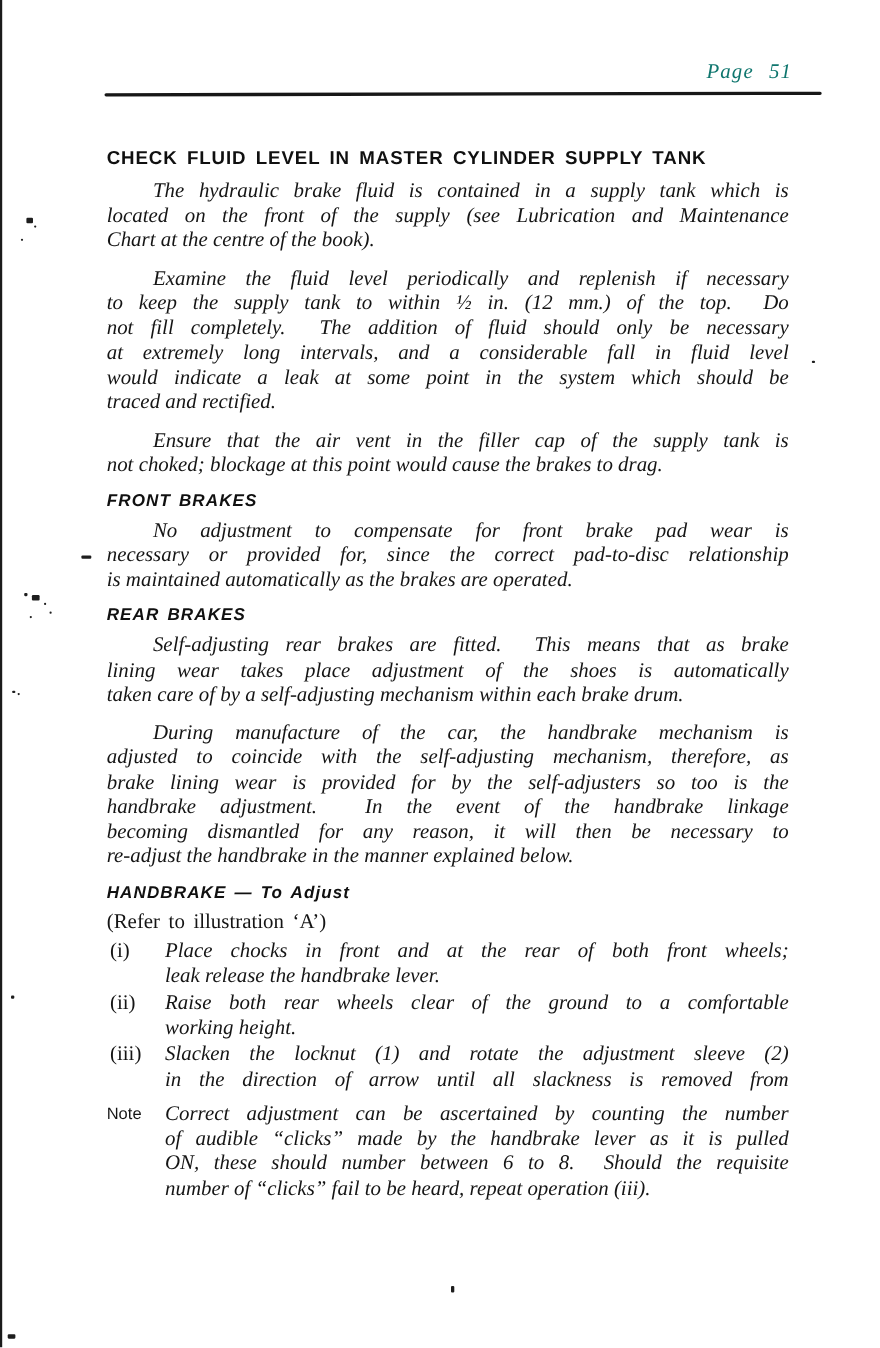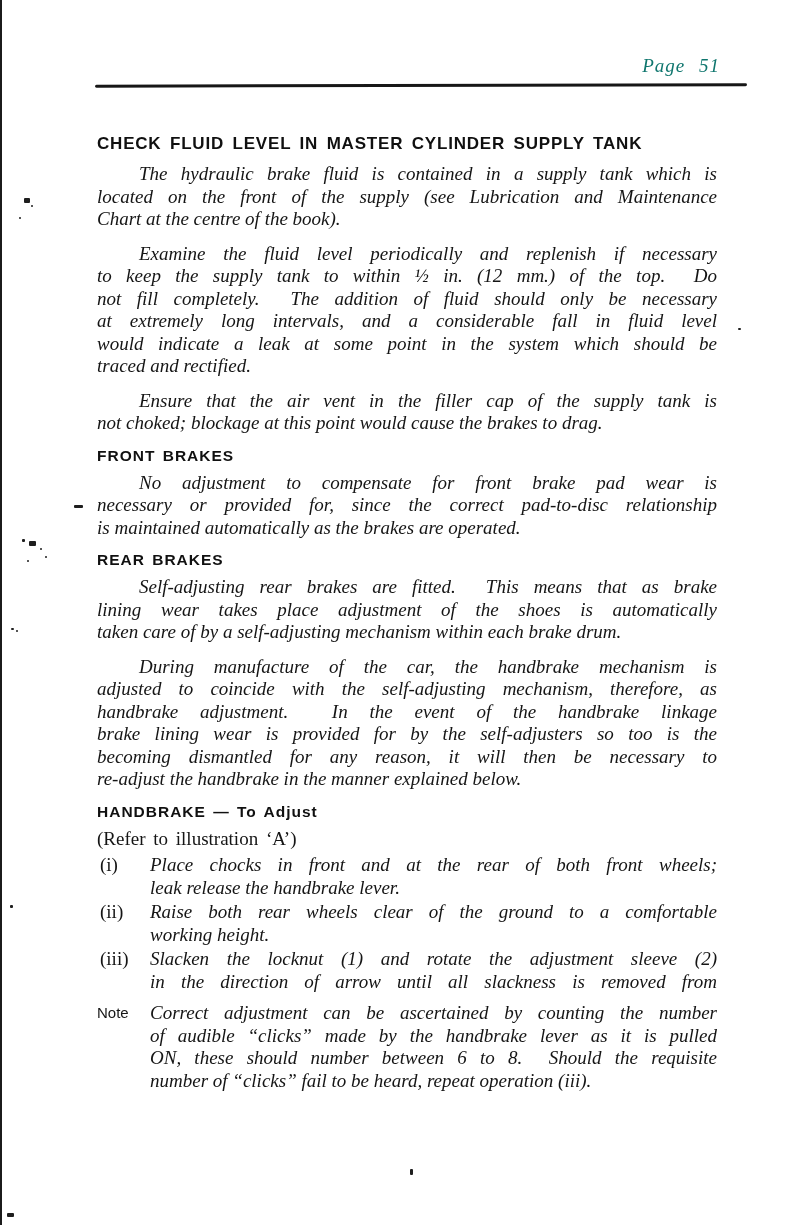--- a/index.html
+++ b/index.html
@@ -57,20 +57,21 @@
   }
   .h-sub {
     font-family: "Liberation Sans", sans-serif;
     font-weight: bold;
     font-size: 15.5px;
     letter-spacing: 1px;
     word-spacing: 2px;
     color: #101010;
     margin: 0 0 7px 0;
     white-space: nowrap;
+    font-style: italic;
   }
   .para { margin: 0 0 12px 0; }
   .line {
     font-size: 19px;
     line-height: 22.5px;
     text-align: justify;
     text-align-last: left;
     font-style: italic;
   }
   .line.just { text-align-last: justify; }
@@ -153,22 +154,22 @@
   <div class="sec-rear">
     <h2 class="h-sub">REAR BRAKES</h2>
     <div class="para indent-first">
         <div class="line just first">Self-adjusting rear brakes are fitted.&nbsp; This means that as brake</div>
         <div class="line just">lining wear takes place adjustment of the shoes is automatically</div>
         <div class="line">taken care of by a self-adjusting mechanism within each brake drum.</div>
       </div>
     <div class="para indent-first">
         <div class="line just first">During manufacture of the car, the handbrake mechanism is</div>
         <div class="line just">adjusted to coincide with the self-adjusting mechanism, therefore, as</div>
+        <div class="line just">brake lining wear is provided for by the self-adjusters so too is the</div>
         <div class="line just">handbrake adjustment.&nbsp; In the event of the handbrake linkage</div>
-        <div class="line just">brake lining wear is provided for by the self-adjusters so too is the</div>
         <div class="line just">becoming dismantled for any reason, it will then be necessary to</div>
         <div class="line">re-adjust the handbrake in the manner explained below.</div>
       </div>
   </div>
 
   <div class="sec-hand">
     <h2 class="h-sub">HANDBRAKE — To Adjust</h2>
     <div class="refer-line">(Refer to illustration ‘A’)</div>
 
     <div>

